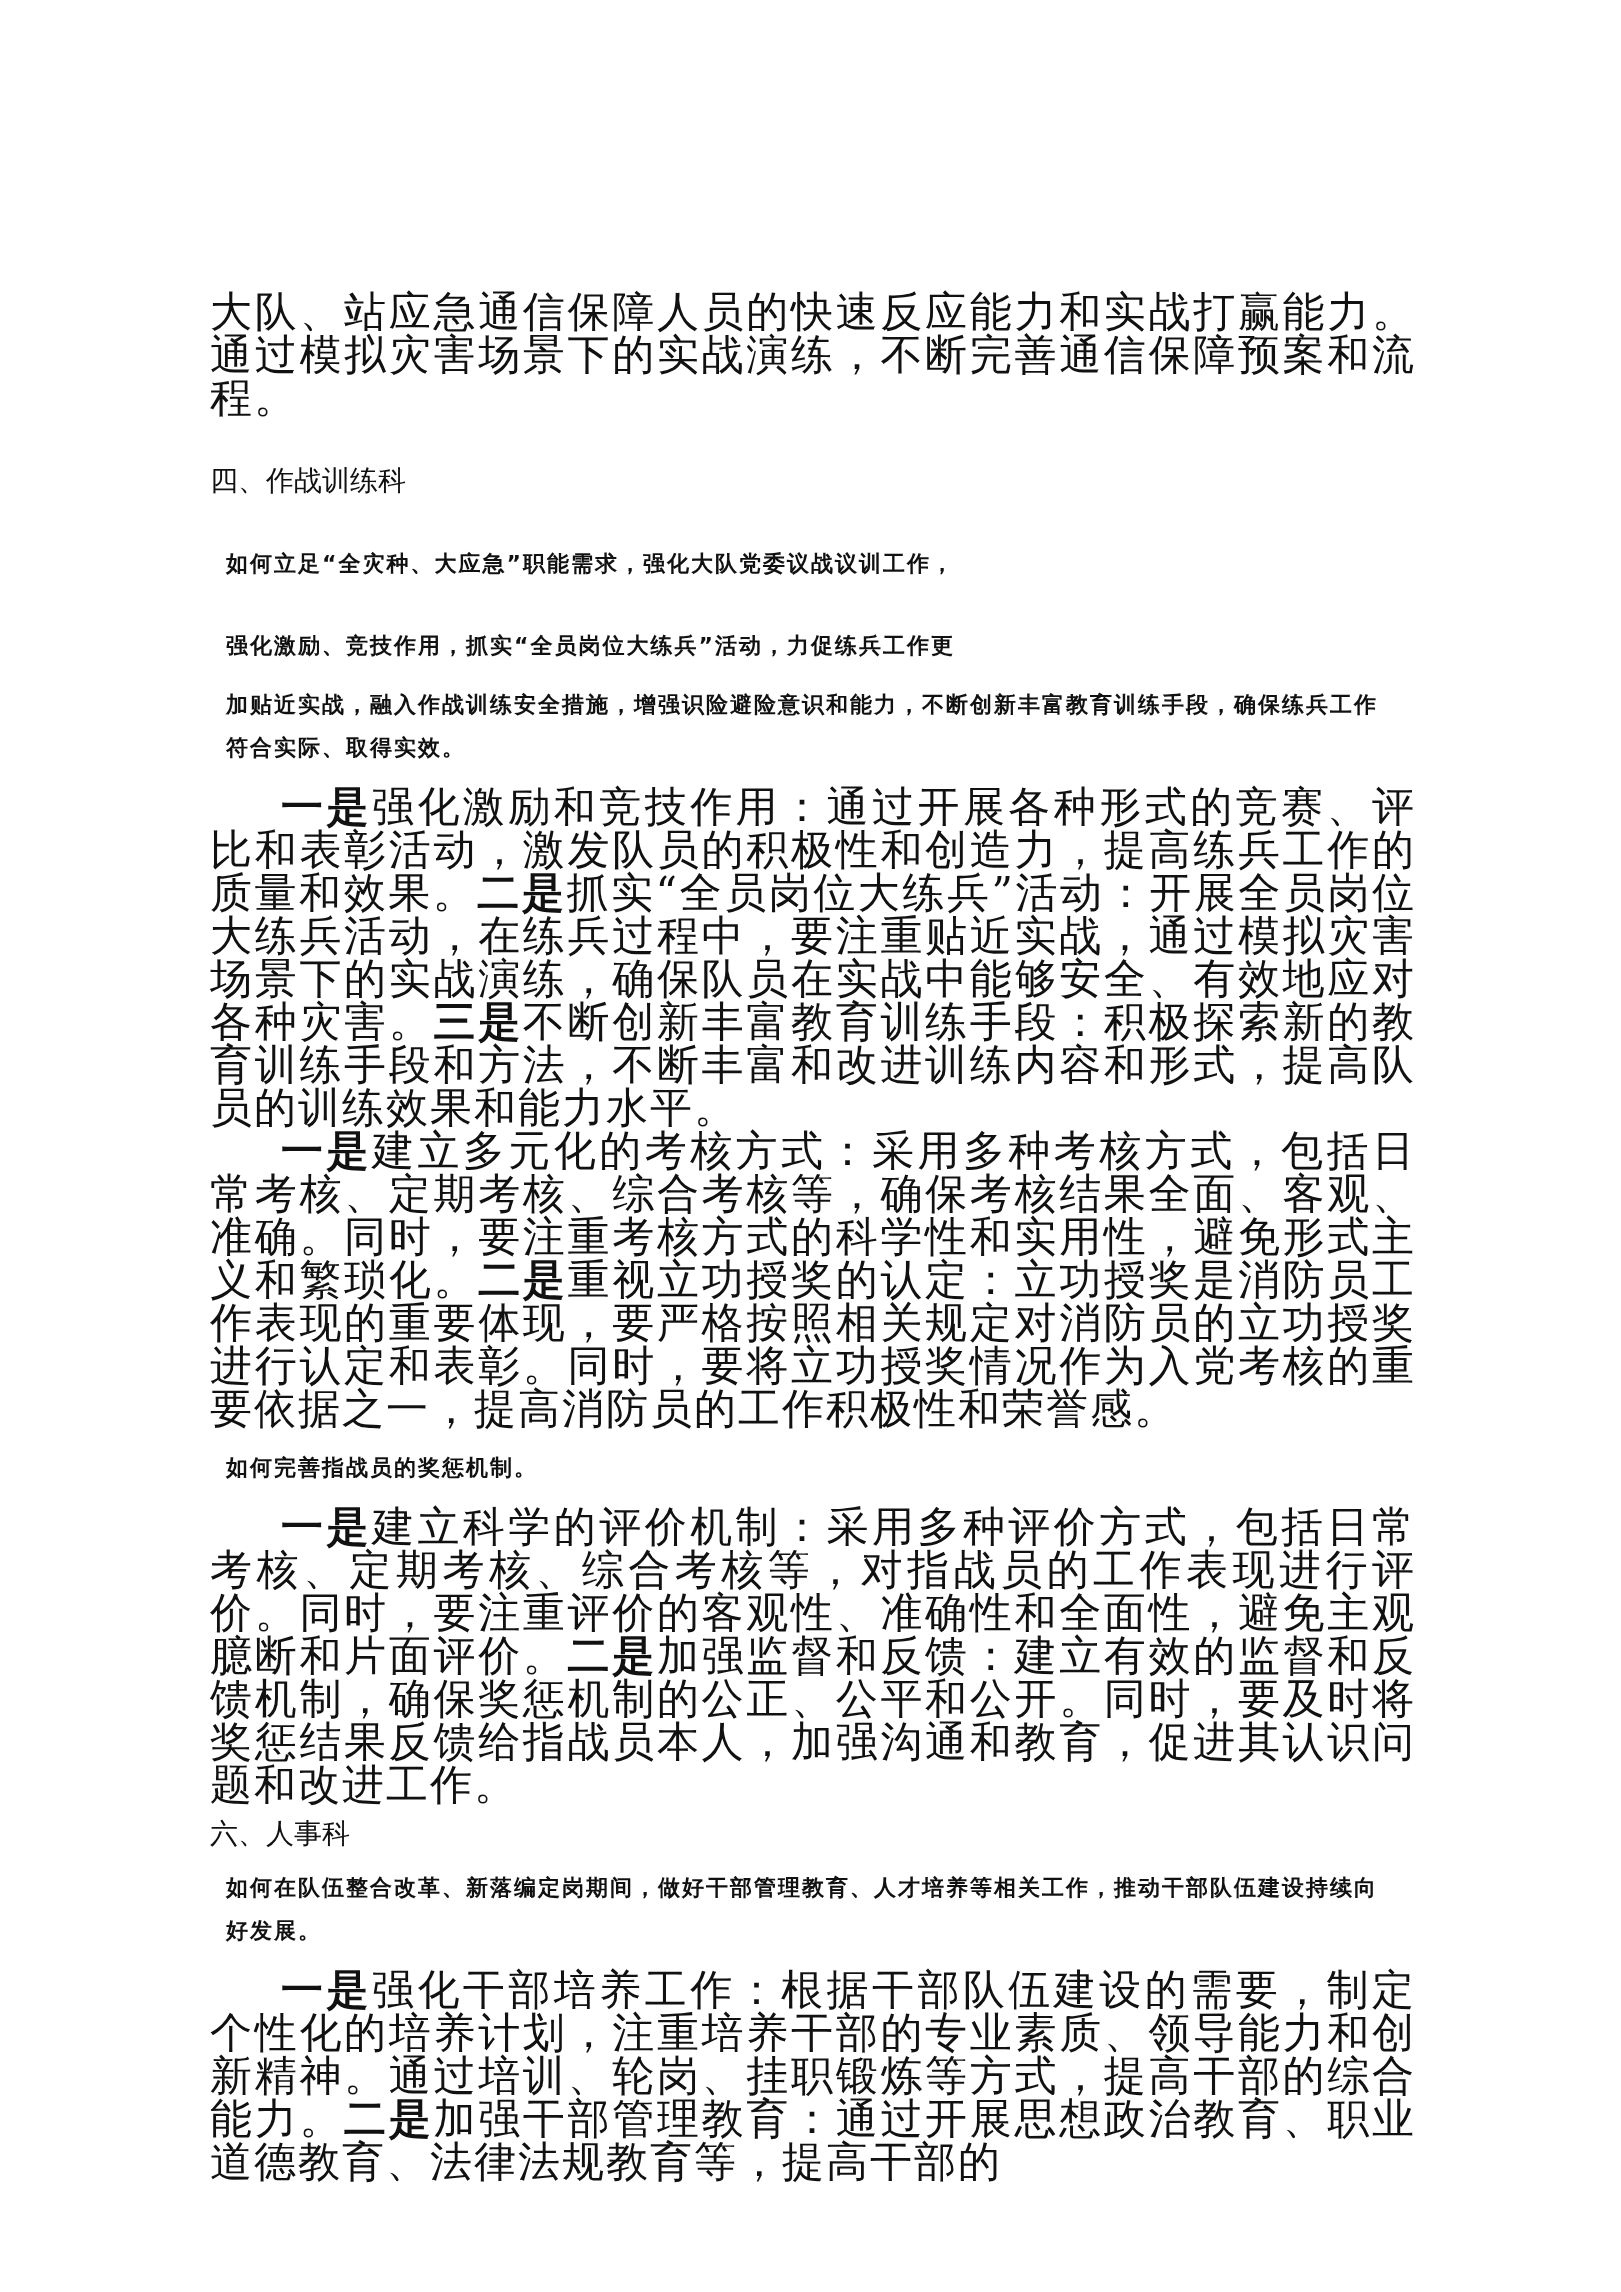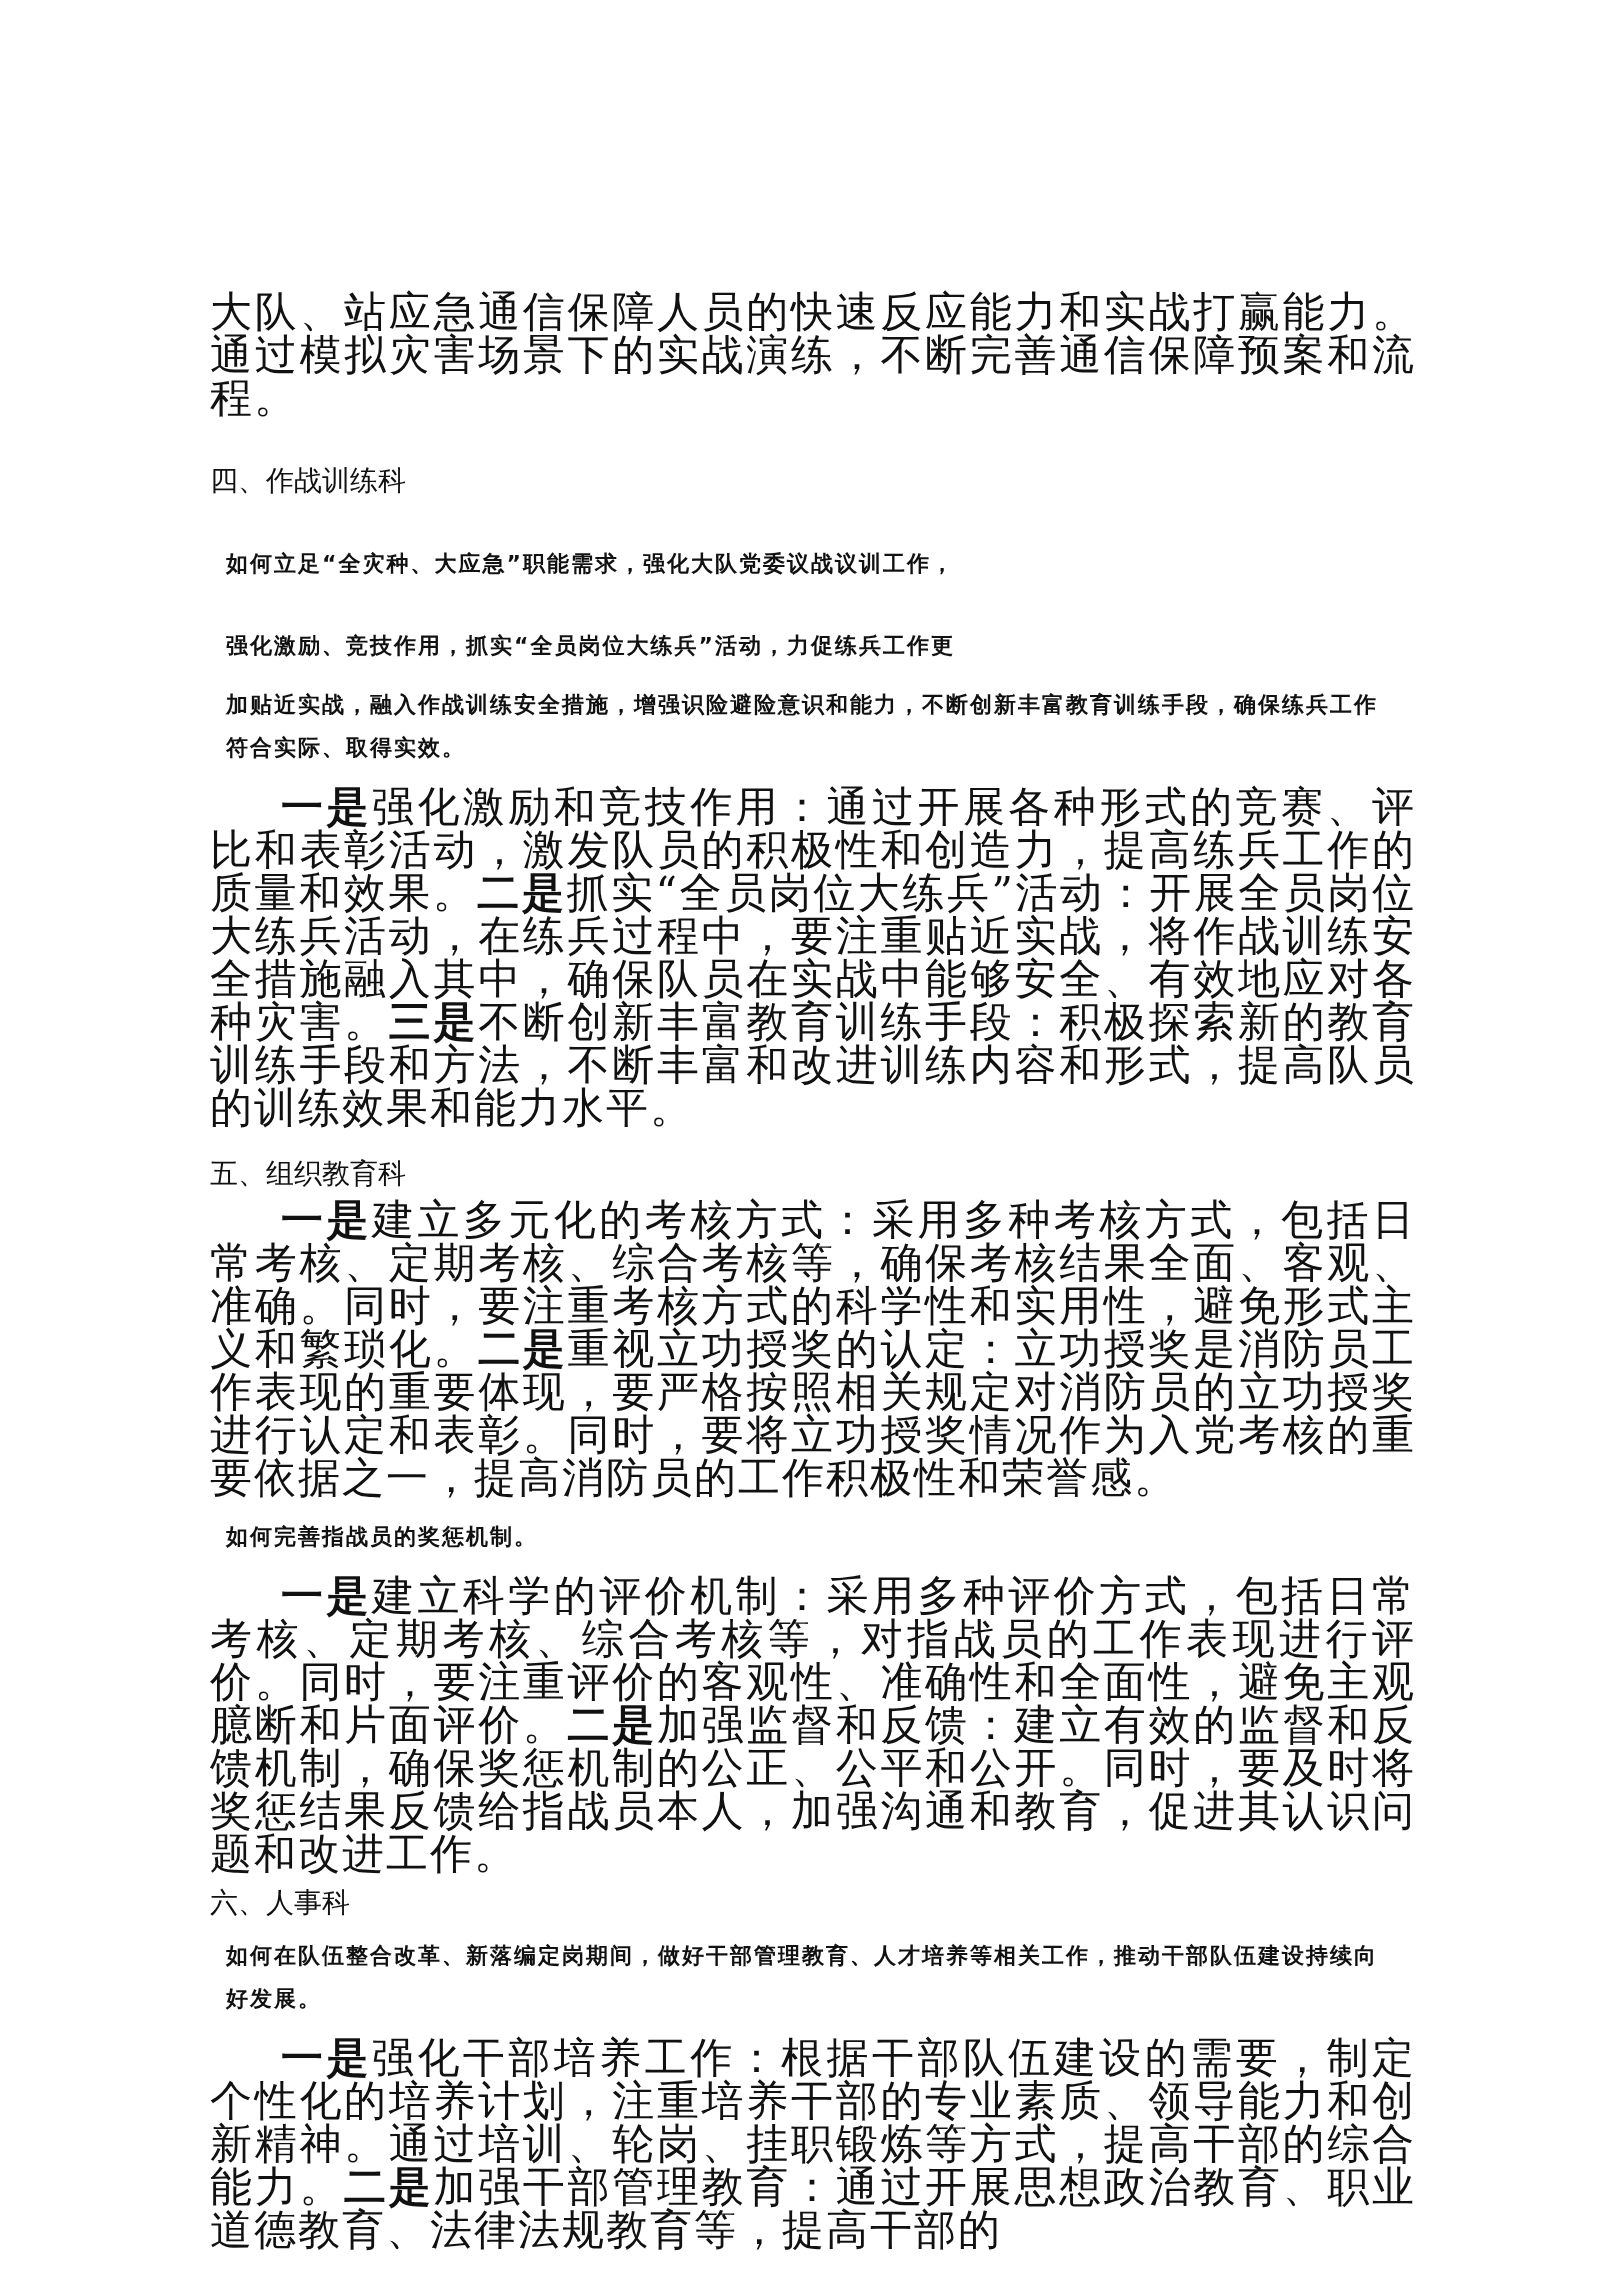--- a/index.html
+++ b/index.html
@@ -17,23 +17,22 @@
 <div class="page">
 
   <p class="p">大队、站应急通信保障人员的快速反应能力和实战打赢能力。通过模拟灾害场景下的实战演练，不断完善通信保障预案和流程。</p>
 
   <h2 class="h" style="margin-top:37px;">四、作战训练科</h2>
 
   <p class="q" style="margin-top:37px;">如何立足“全灾种、大应急”职能需求，强化大队党委议战议训工作，</p>
   <p class="q" style="margin-top:39px;">强化激励、竞技作用，抓实“全员岗位大练兵”活动，力促练兵工作更</p>
   <p class="q" style="margin-top:13.7px;">加贴近实战，融入作战训练安全措施，增强识险避险意识和能力，不断创新丰富教育训练手段，确保练兵工作符合实际、取得实效。</p>
 
-  <p class="p indent"><span class="b">一是</span><span>强化激励和竞技作用：通过开展各种形式的竞赛、评比和表彰活动，激发队员的积极性和创造力，提高练兵工作的质量和效果。</span><span class="b">二是</span><span>抓实“全员岗位大练兵”活动：开展全员岗位大练兵活动，在练兵过程中，要注重贴近实战，将作战训练安全措施融入其中，确保队员在实战中能够安全、有效地应对各种灾害。</span><span class="b">三是</span><span>不断创新丰富教育训练手段：积极探索新的教育训练手段和方法，不断丰富和改进训练内容和形式，提高队员的训练效果和能力水平。</span></p>
+  <p class="p indent"><span class="b">一是</span><span>强化激励和竞技作用：通过开展各种形式的竞赛、评比和表彰活动，激发队员的积极性和创造力，提高练兵工作的质量和效果。</span><span class="b">二是</span><span>抓实“全员岗位大练兵”活动：开展全员岗位大练兵活动，在练兵过程中，要注重贴近实战，通过模拟灾害场景下的实战演练，确保队员在实战中能够安全、有效地应对各种灾害。</span><span class="b">三是</span><span>不断创新丰富教育训练手段：积极探索新的教育训练手段和方法，不断丰富和改进训练内容和形式，提高队员的训练效果和能力水平。</span></p>
 
-  <h2 class="h" style="margin-top:19.6px;">五、组织教育科</h2>
 
   <p class="p indent"><span class="b">一是</span><span>建立多元化的考核方式：采用多种考核方式，包括日常考核、定期考核、综合考核等，确保考核结果全面、客观、准确。同时，要注重考核方式的科学性和实用性，避免形式主义和繁琐化。</span><span class="b">二是</span><span>重视立功授奖的认定：立功授奖是消防员工作表现的重要体现，要严格按照相关规定对消防员的立功授奖进行认定和表彰。同时，要将立功授奖情况作为入党考核的重要依据之一，提高消防员的工作积极性和荣誉感。</span></p>
 
   <p class="q">如何完善指战员的奖惩机制。</p>
   <p class="p indent"><span class="b">一是</span><span>建立科学的评价机制：采用多种评价方式，包括日常考核、定期考核、综合考核等，对指战员的工作表现进行评价。同时，要注重评价的客观性、准确性和全面性，避免主观臆断和片面评价。</span><span class="b">二是</span><span>加强监督和反馈：建立有效的监督和反馈机制，确保奖惩机制的公正、公平和公开。同时，要及时将奖惩结果反馈给指战员本人，加强沟通和教育，促进其认识问题和改进工作。</span></p>
 
   <h2 class="h" style="margin-top:3px;">六、人事科</h2>
 
   <p class="q" style="margin-top:7.8px;">如何在队伍整合改革、新落编定岗期间，做好干部管理教育、人才培养等相关工作，推动干部队伍建设持续向好发展。</p>
   <p class="p indent"><span class="b">一是</span><span>强化干部培养工作：根据干部队伍建设的需要，制定个性化的培养计划，注重培养干部的专业素质、领导能力和创新精神。通过培训、轮岗、挂职锻炼等方式，提高干部的综合能力。</span><span class="b">二是</span><span>加强干部管理教育：通过开展思想政治教育、职业道德教育、法律法规教育等，提高干部的</span></p>

